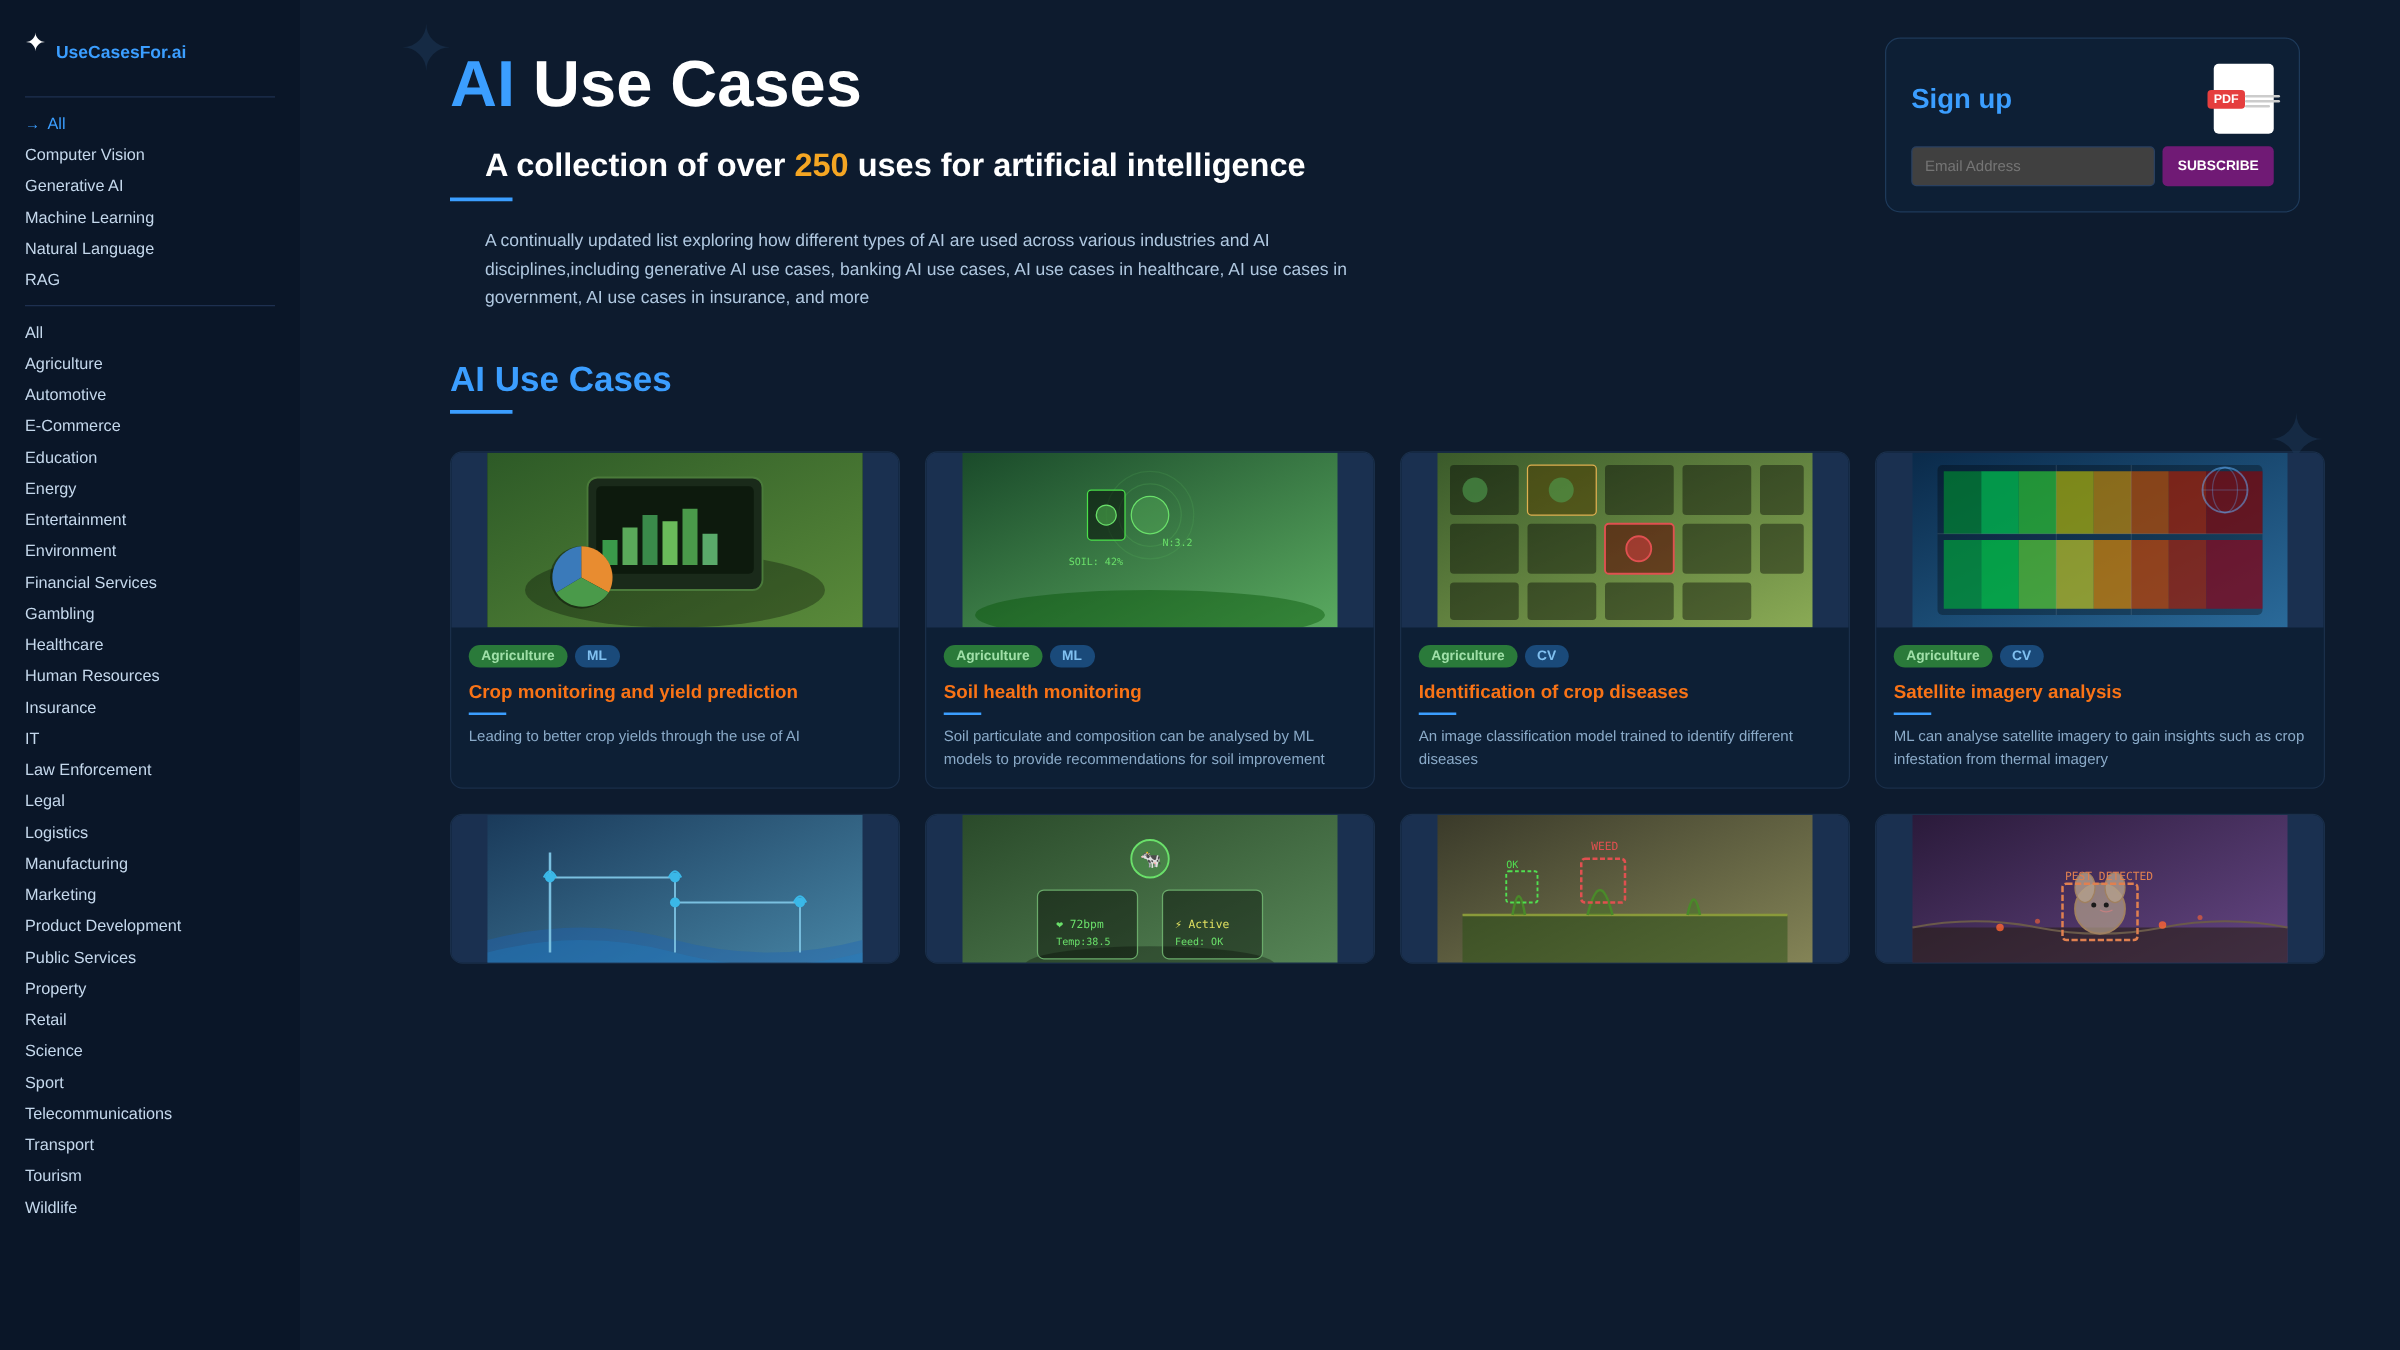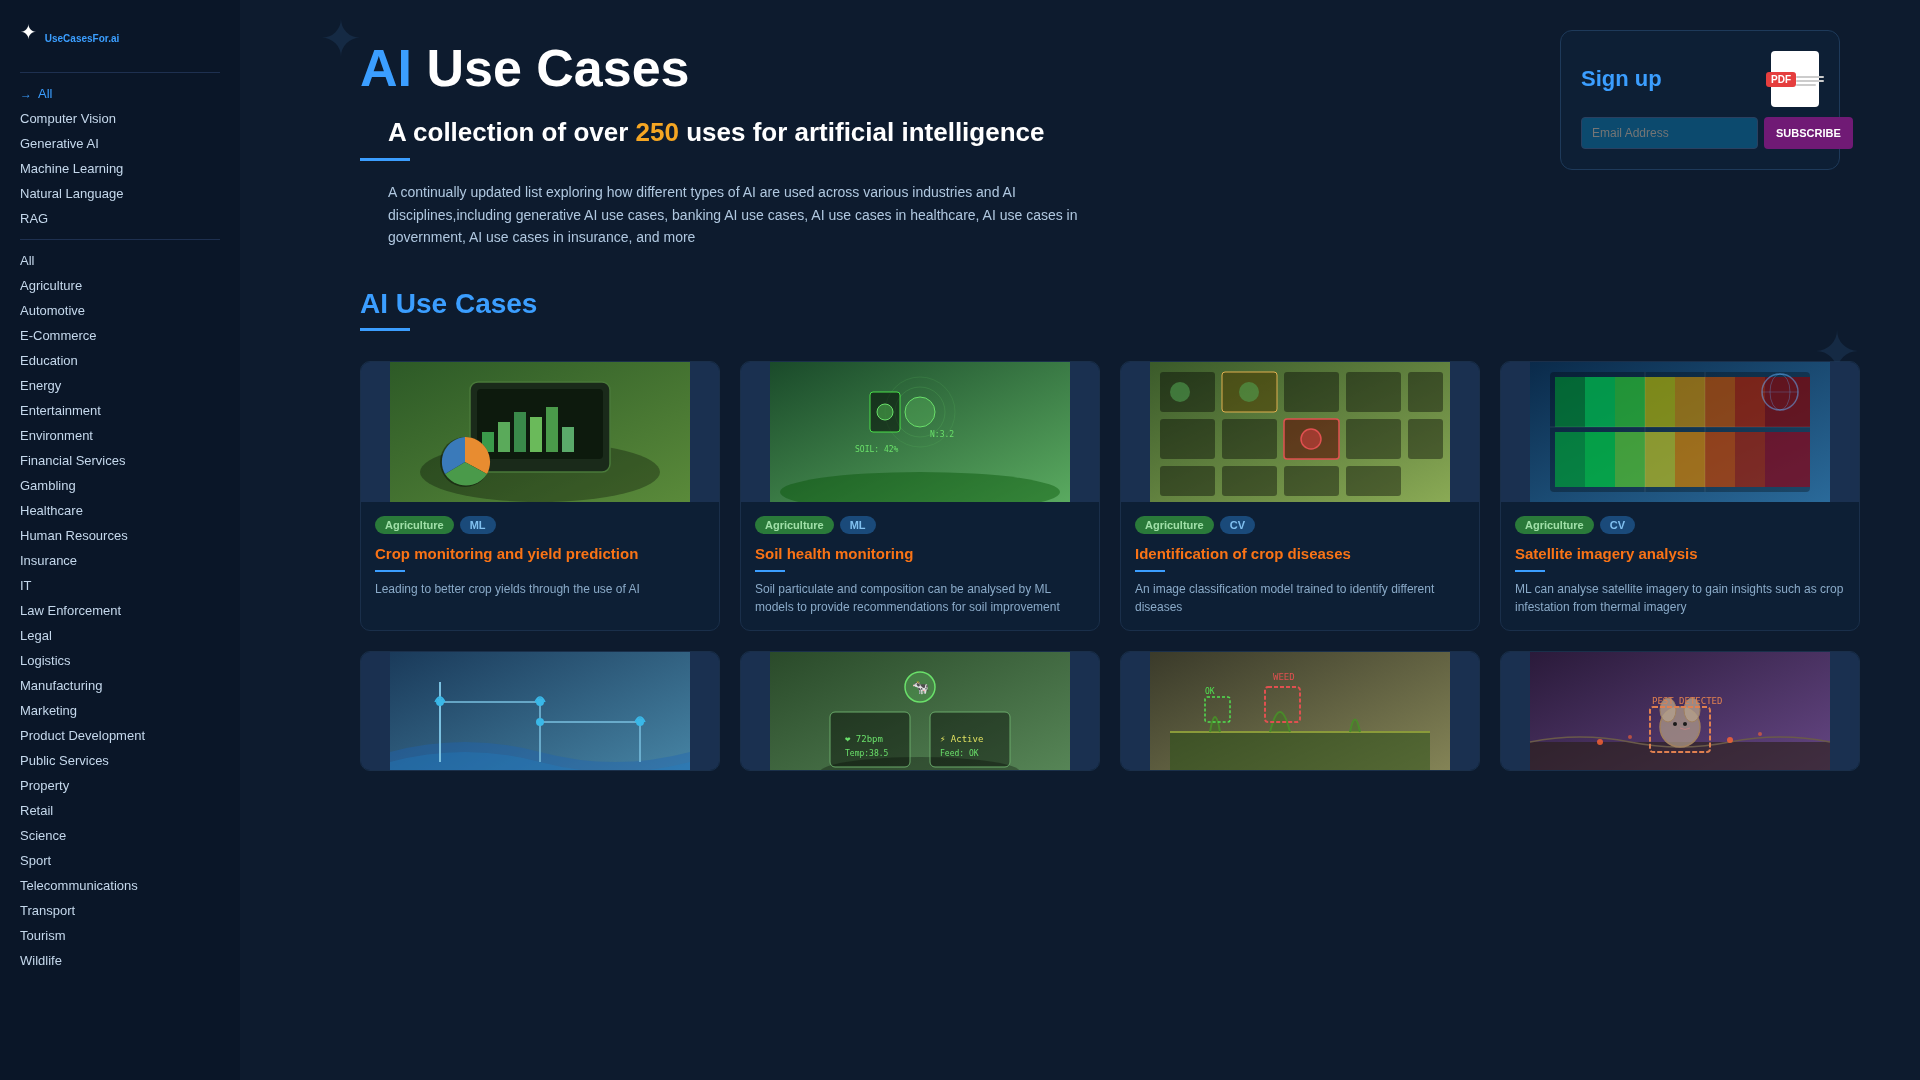--- a/index.html
+++ b/index.html
@@ -37,21 +37,21 @@
       align-items: center;
       gap: 8px;
       padding: 0 20px 20px 20px;
     }
     .sidebar-logo .star-icon {
       color: #fff;
       font-size: 20px;
     }
     .sidebar-logo .brand-name {
       color: #3b9eff;
-      font-size: 10px;
+      font-size: 14px;
       font-weight: 600;
       margin-top: 13px;
     }
 
     .sidebar-divider {
       height: 1px;
       background: #1e3050;
       margin: 8px 20px;
     }
 
@@ -130,21 +130,21 @@
       max-width: 720px;
       line-height: 1.6;
       margin-left: 28px;
     }
 
     
     .signup-card {
       position: absolute;
       top: 30px;
       right: 80px;
-      width: 280px;
+      width: 332px;
       background: #0d1f35;
       border: 1px solid #1e3a5a;
       border-radius: 12px;
       padding: 20px;
     }
     .signup-card-header {
       display: flex;
       align-items: center;
       justify-content: space-between;
       margin-bottom: 10px;
@@ -190,21 +190,21 @@
       color: #b0c8e0;
       line-height: 1.5;
       margin-bottom: 14px;
     }
     .signup-form {
       display: flex;
       gap: 6px;
     }
     .signup-email {
       flex: 1;
-      background: #0c4a6e;
+      background: #404040;
       border: 1px solid #2a4060;
       border-radius: 4px;
       padding: 8px 10px;
       color: #8aaac8;
       font-size: 12px;
       outline: none;
     }
     .signup-btn {
       background: #701a75;
       color: #fff;

